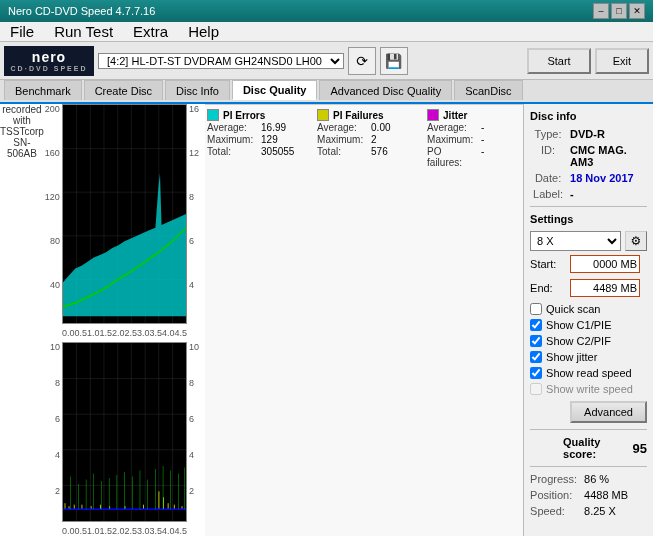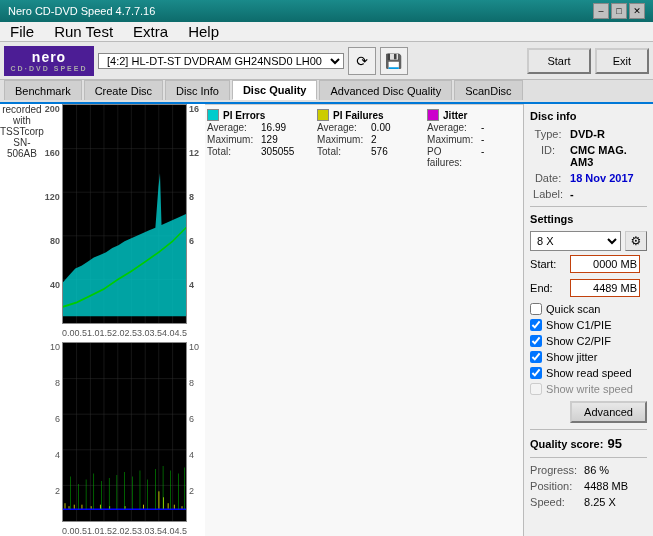--- a/index.html
+++ b/index.html
@@ -54,21 +54,21 @@
     .toolbar {
       background: #e8e8e8;
       height: 38px;
       display: flex;
       align-items: center;
       padding: 2px 4px;
       border-bottom: 1px solid #bbb;
       gap: 4px;
     }
     .toolbar-logo {
-      background: #4c1d95;
+      background: #0f172a;
       color: white;
       padding: 2px 6px;
       font-size: 10px;
       font-weight: bold;
       height: 30px;
       display: flex;
       flex-direction: column;
       align-items: center;
       justify-content: center;
       min-width: 90px;
@@ -334,20 +334,21 @@
       align-self: flex-end;
       margin-top: 2px;
     }
 
     .quality-row {
       display: flex;
       align-items: center;
       gap: 4px;
       font-size: 11px;
       font-weight: bold;
+      margin-left: 33px;
     }
 
     .quality-score {
       font-weight: bold;
       font-size: 13px;
       color: #000;
     }
 
     .progress-row {
       display: flex;
@@ -407,21 +408,21 @@
   <div class="tab">ScanDisc</div>
 </div>
 
 <div class="main-content">
 
   <div class="chart-area">
     <div class="chart-title">recorded with TSSTcorp SN-506AB</div>
 
     <div class="chart-container">
 
-      <div class="chart-wrapper" style="flex:1.1;font-weight:bold;">
+      <div class="chart-wrapper" style="flex:1.1;">
         <div class="y-axis">
           <span>200</span>
             <span>160</span>
             <span>120</span>
             <span>80</span>
             <span>40</span>
             <span></span>
         </div>
         <div class="chart-canvas">
           <svg class="chart-svg" viewBox="0 0 400 160" preserveAspectRatio="none" xmlns="http://www.w3.org/2000/svg">

